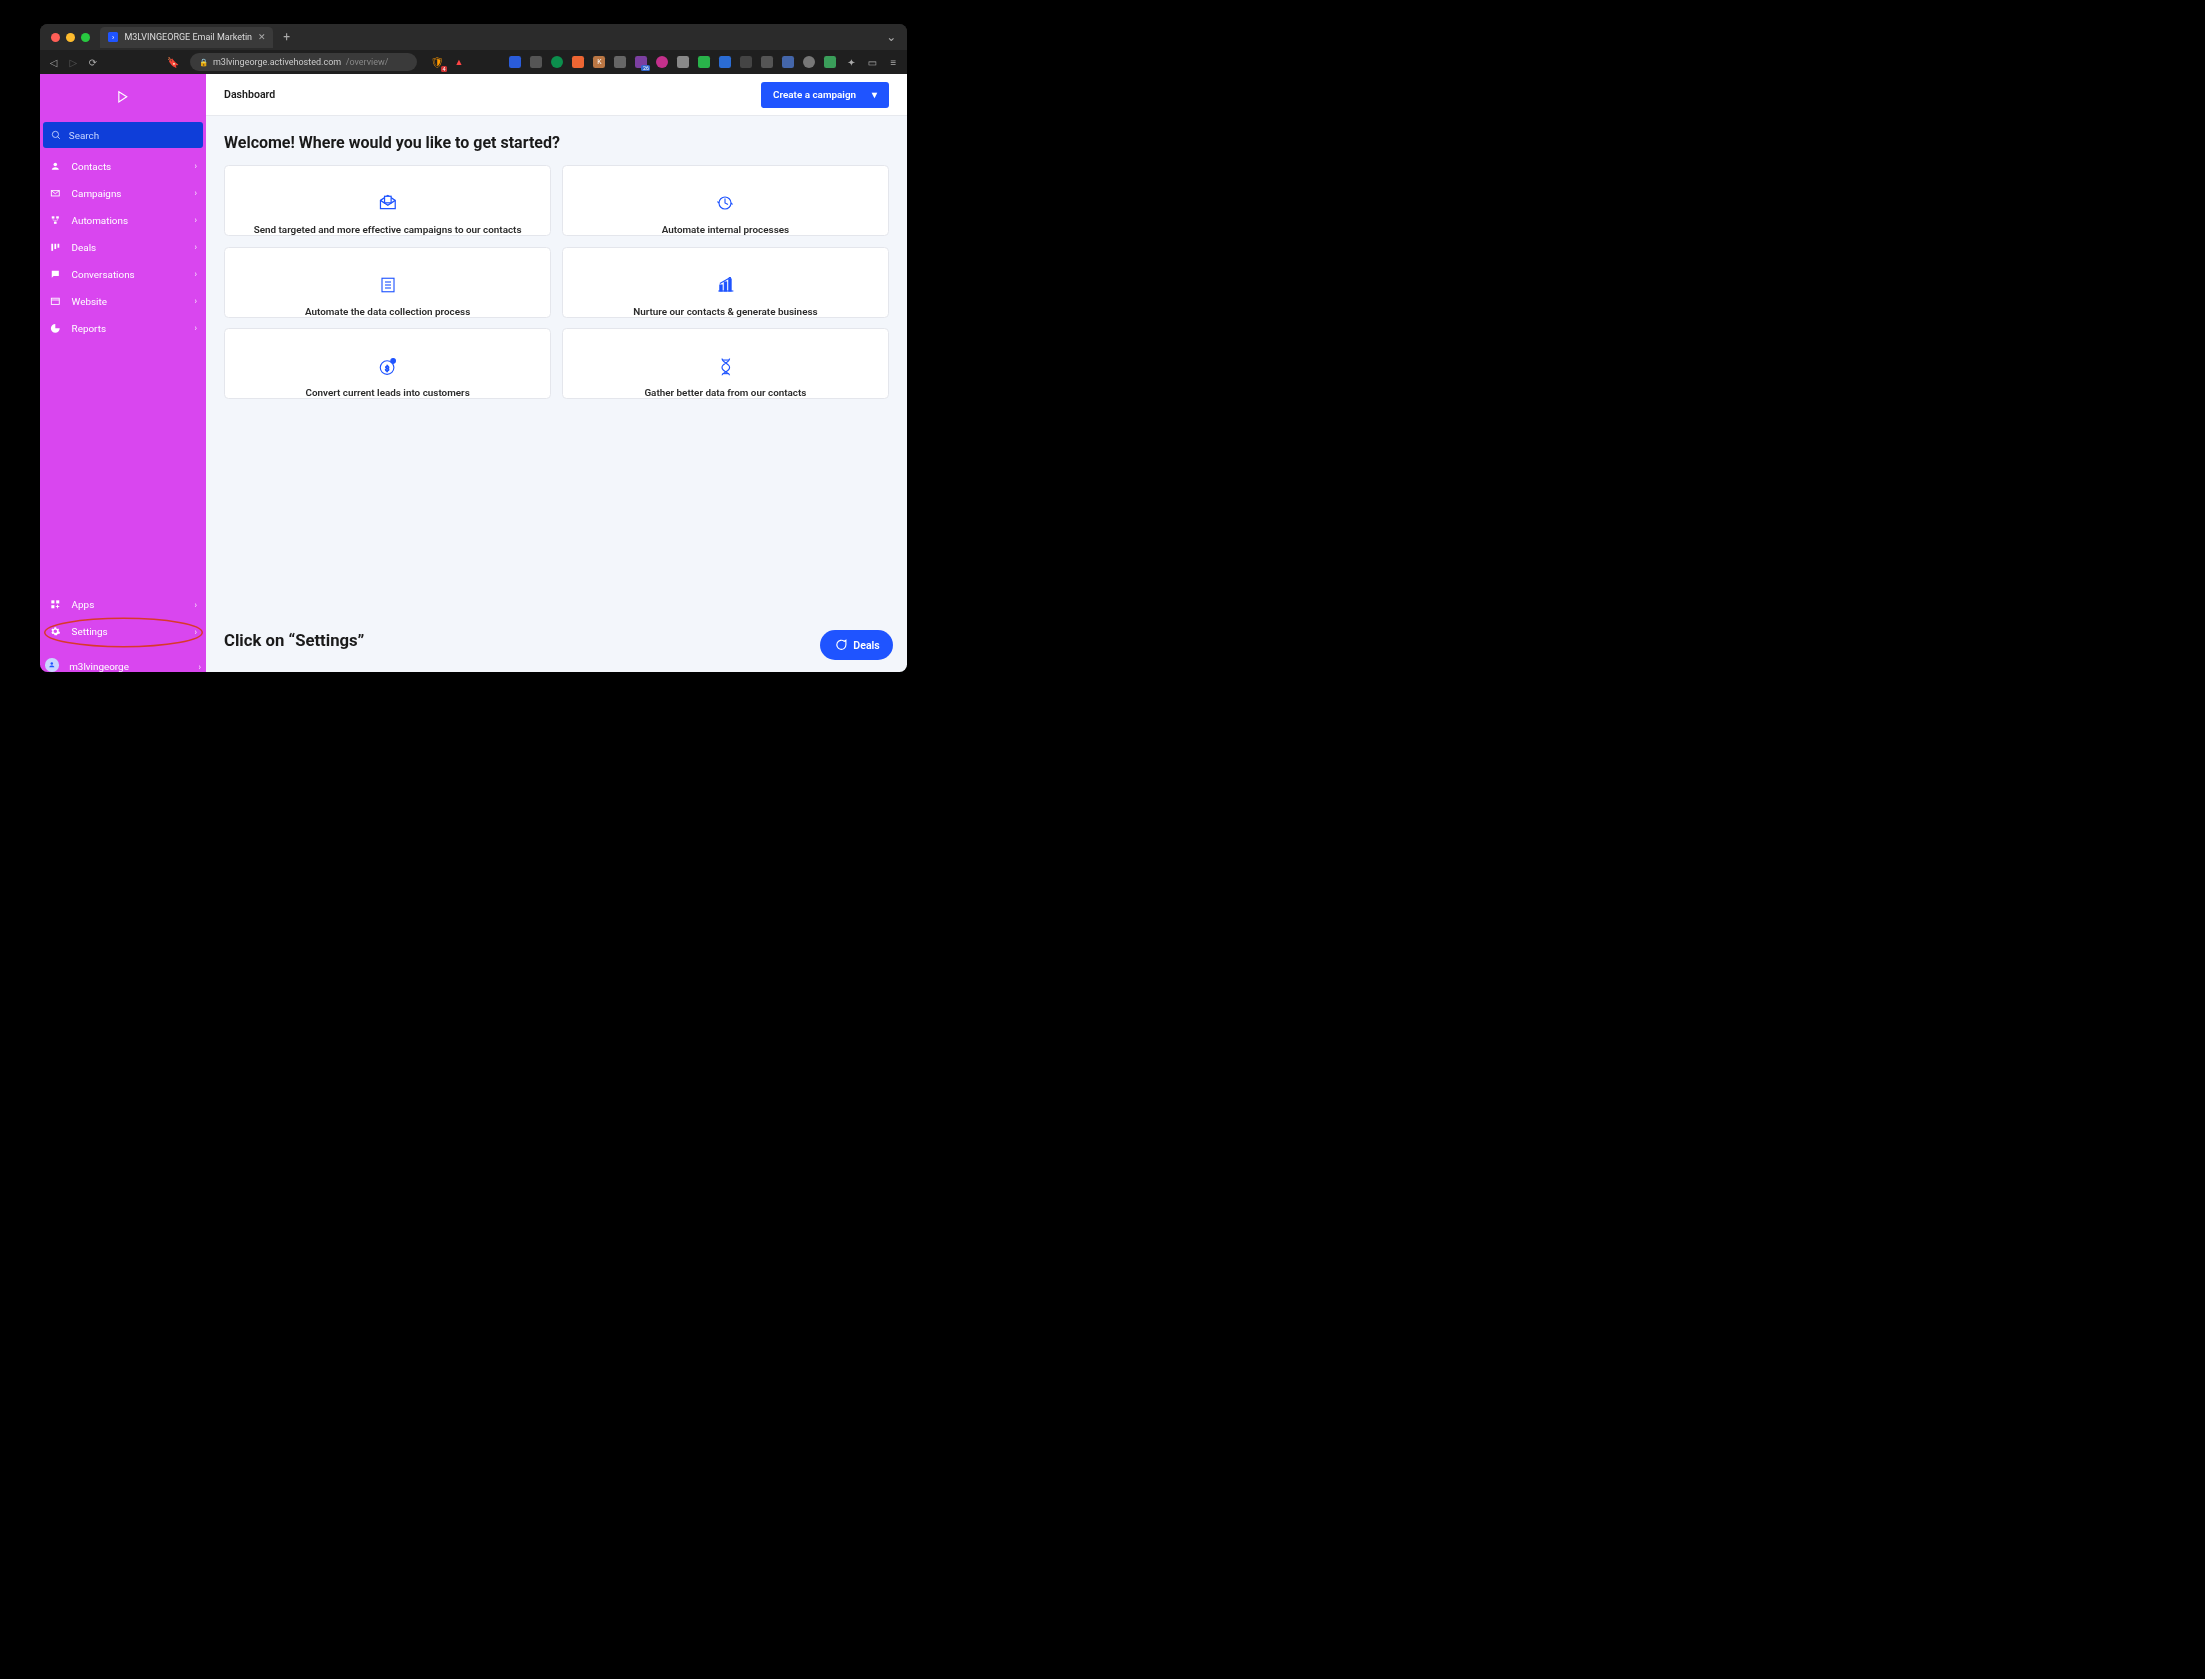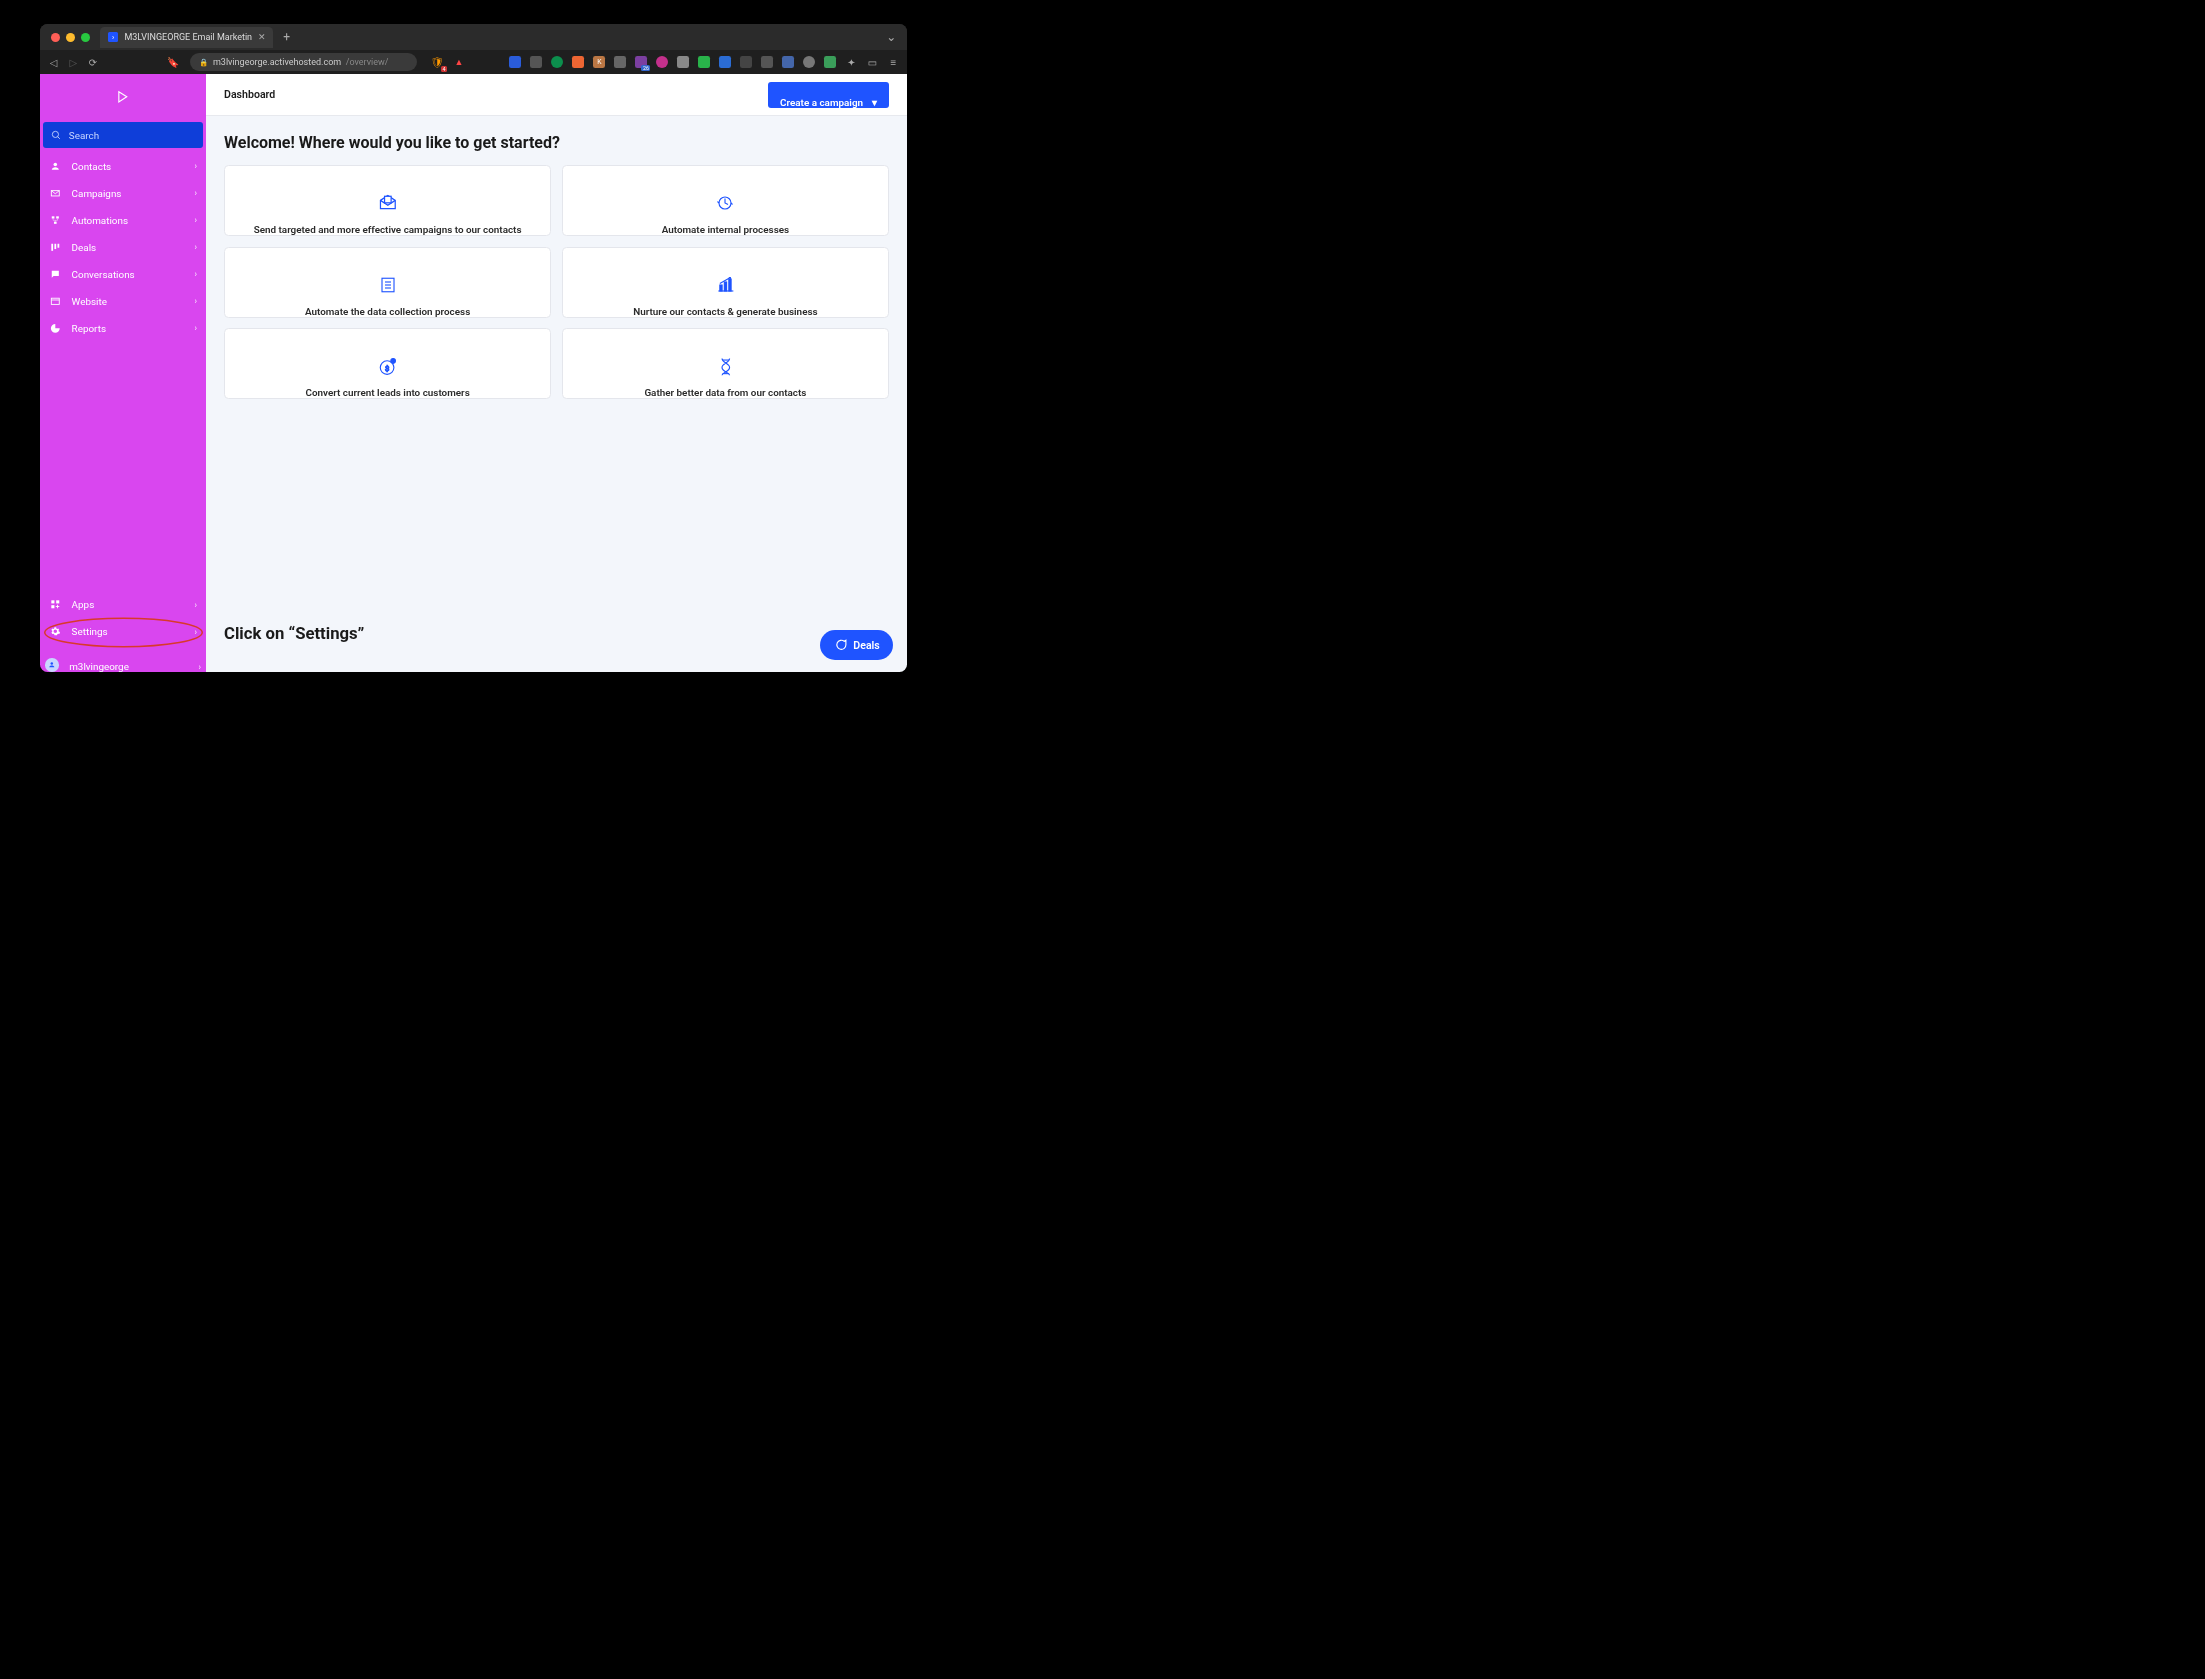--- a/index.html
+++ b/index.html
@@ -32,28 +32,28 @@
 .nav-list{display:flex;flex-direction:column}
 .nav-item{height:27px;display:flex;align-items:center;padding:0 9px;font-size:9.9px;color:#fff;cursor:pointer;gap:10.6px}
 .nav-icon{width:12px;display:flex;justify-content:center;align-items:center}
 .nav-chev{margin-left:auto;font-size:8.3px;opacity:.9}
 .sidebar-spacer{flex:1}
 .user-row{height:27px;display:flex;align-items:flex-end;padding:0 5px;gap:10.6px;font-size:9.9px}
 .avatar{width:13.6px;height:13.6px;border-radius:50%;background:#c9d6ff;color:#1f54ff;display:flex;align-items:center;justify-content:center;font-size:8.3px}
 .main{flex:1;background:#f3f6fb;display:flex;flex-direction:column;position:relative}
 .topbar{background:#fff;height:42px;border-bottom:0.8px solid #e7e9ee;display:flex;align-items:center;padding:0 18px}
 .page-title{font-weight:600;font-size:10.6px;color:#1d1d1d}
-.cta{margin-left:auto;background:#1f54ff;color:#fff;border:none;border-radius:3px;height:26px;padding:0 12px;font-size:9.9px;font-weight:600;display:flex;align-items:flex-end;gap:9px;cursor:pointer}
+.cta{margin-left:auto;background:#1f54ff;color:#fff;border:none;border-radius:3px;height:26px;padding:0 12px;font-size:9.9px;font-weight:600;display:flex;align-items:center;gap:16px;cursor:pointer}
 .content{padding:16.7px 18px}
 .welcome{font-size:16px;font-weight:700;color:#1a1a1a;margin-bottom:13.6px}
 .grid{display:grid;grid-template-columns:1fr 1fr;gap:10.6px}
 .card{background:#fff;border:0.8px solid #e4e6ec;border-radius:4.5px;height:71px;display:flex;flex-direction:column;align-items:center;justify-content:flex-end;gap:10.6px;cursor:pointer}
 .card-icon{color:#1f54ff;height:21px;display:flex;align-items:center}
 .card-text{font-size:9.9px;font-weight:600;color:#2b2b2b}
-.callout{position:absolute;bottom:29px;left:18px;font-size:16.7px;font-weight:700;color:#1a1a1a}
+.callout{position:absolute;bottom:22px;left:18px;font-size:16.7px;font-weight:700;color:#1a1a1a}
 .help-btn{position:absolute;right:13.6px;bottom:12px;background:#1f54ff;color:#fff;border-radius:16.7px;height:30px;padding:0 13.6px;display:flex;align-items:center;gap:6px;font-size:10.6px;font-weight:600;cursor:pointer}
 .settings-circle{position:absolute;pointer-events:none}
 .ext-badge{position:relative}
 .ext-badge .num{position:absolute;bottom:-3px;right:-3px;background:#c33;color:#fff;font-size:5.3px;padding:0 1.5px;border-radius:1.5px}
 </style>
 </head>
 <body>
 
 <div class="browser-window">
   <div class="title-bar">

